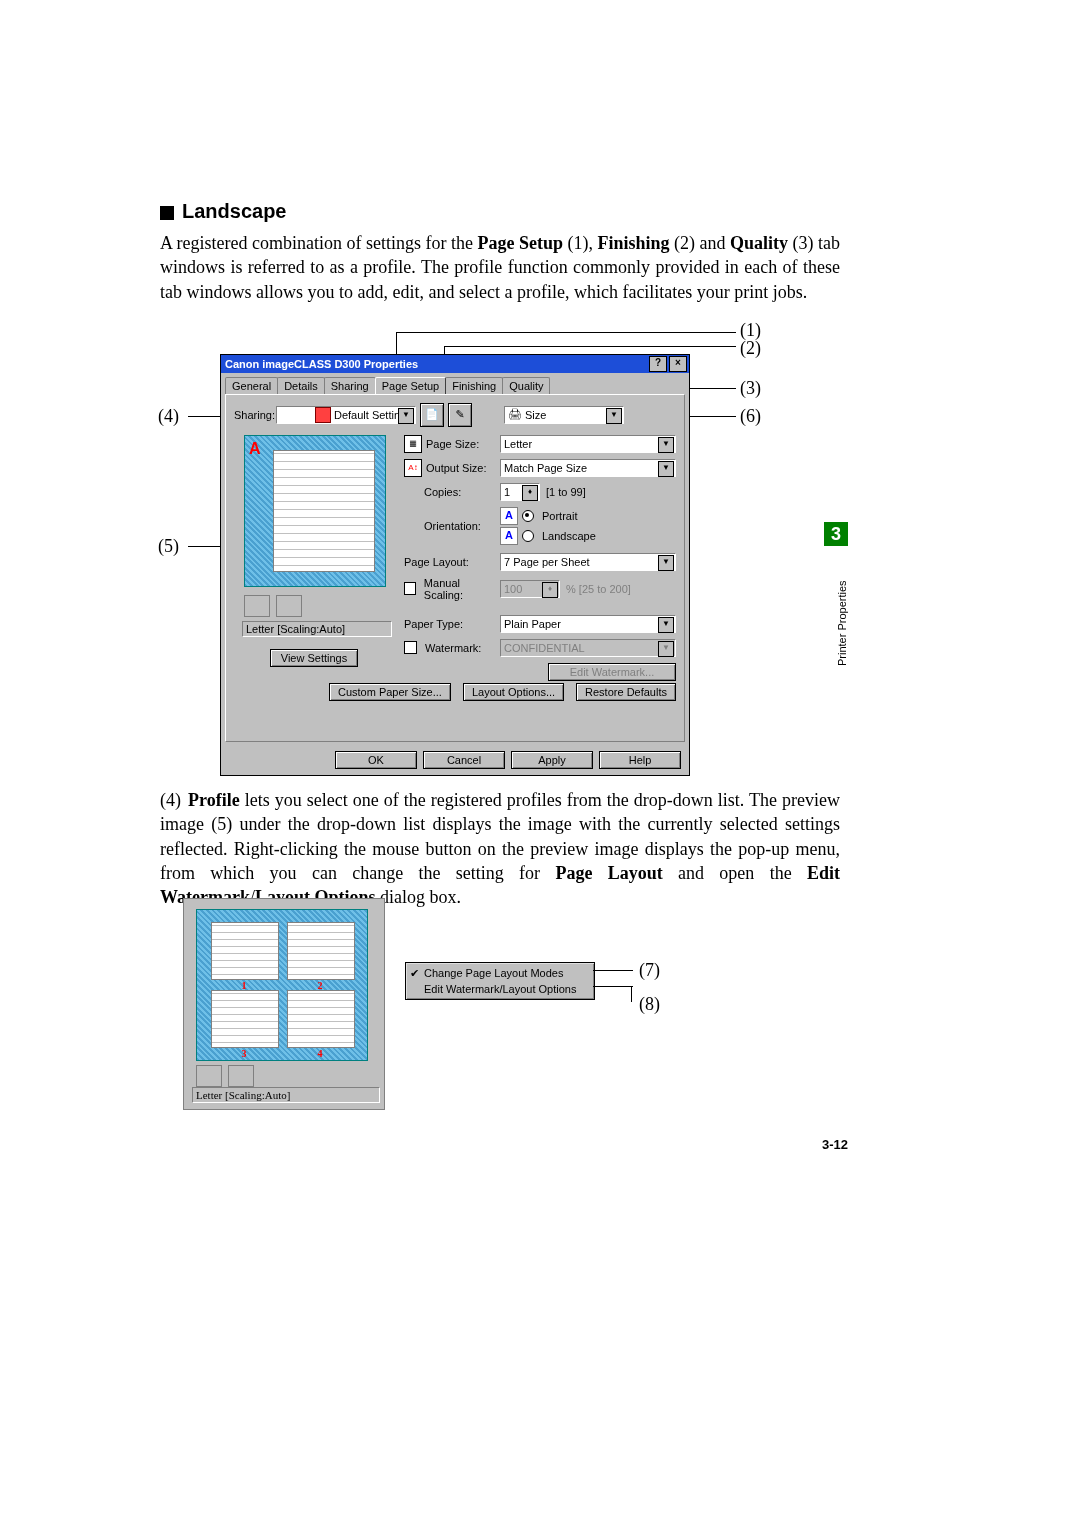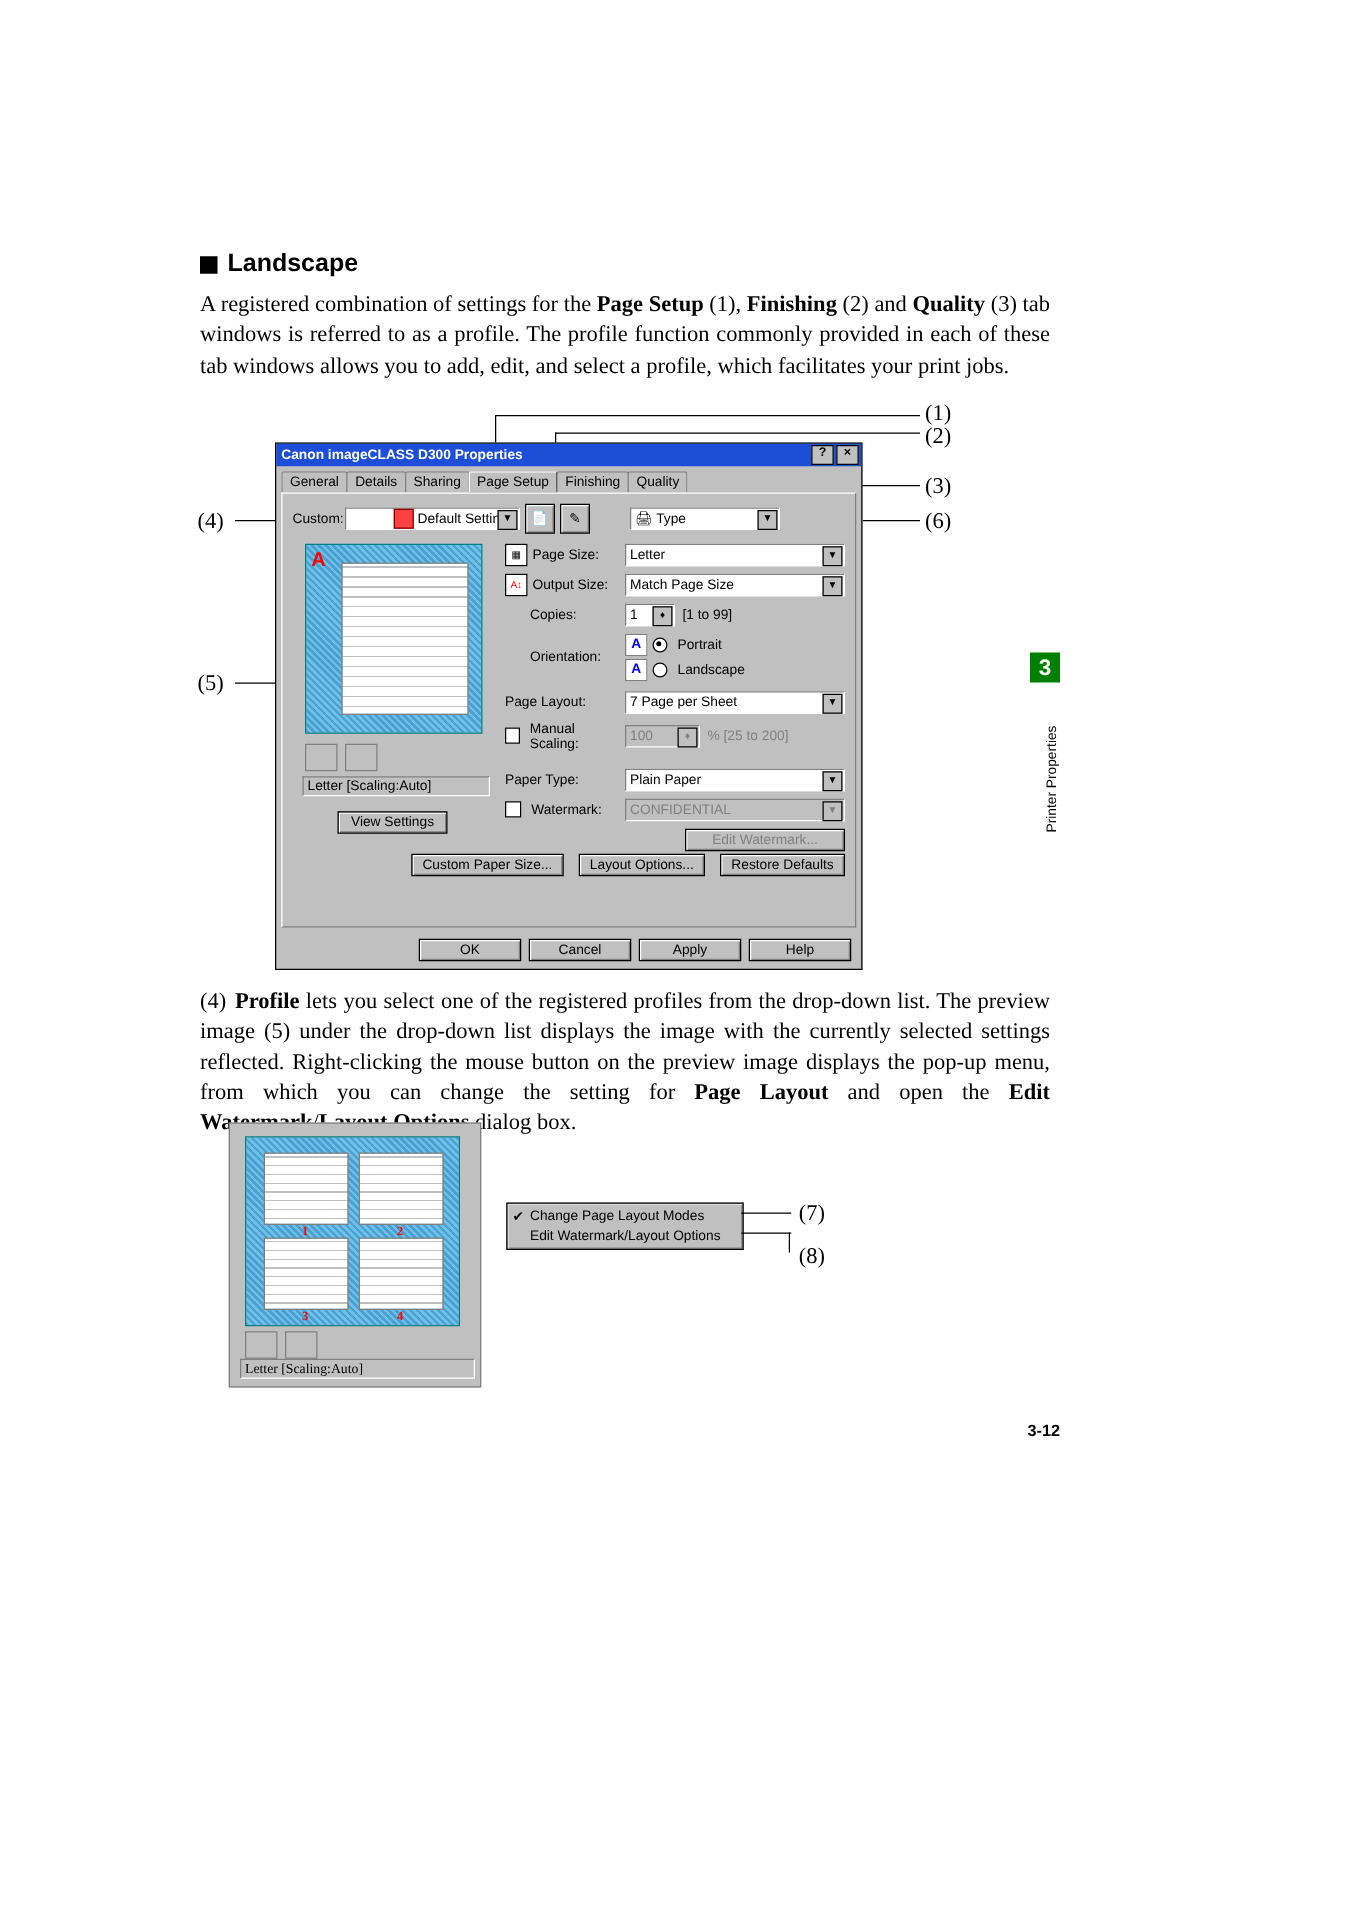--- a/index.html
+++ b/index.html
@@ -421,32 +421,32 @@
         <div class="tab">General</div>
         <div class="tab">Details</div>
         <div class="tab">Sharing</div>
         <div class="tab active">Page Setup</div>
         <div class="tab">Finishing</div>
         <div class="tab">Quality</div>
       </div>
       <div class="tabbody">
 
         <div class="row" style="margin-bottom:10px;">
-          <span style="width:38px;">Custom:</span>
+          <span style="width:38px;">Sharing:</span>
           <div class="combo" style="width:140px;padding-left:38px;">
             <span style="width:14px;height:14px;background:#ff4040;border:1px solid #800000;margin-right:3px;"></span>
             <span>Default Settings</span>
             <span class="dd">▼</span>
           </div>
           <span class="iconbtn">📄</span>
           <span class="iconbtn">✎</span>
           <span style="width:24px;"></span>
           <div class="combo" style="width:120px;">
             <span style="margin-right:3px;">🖨</span>
-            <span>Type</span>
+            <span>Size</span>
             <span class="dd">▼</span>
           </div>
         </div>
 
         <div class="preview-area">
           <div class="preview-page">
             <div class="preview-inner"></div>
             <div class="preview-a">A</div>
           </div>
           <div class="tray-icons">

